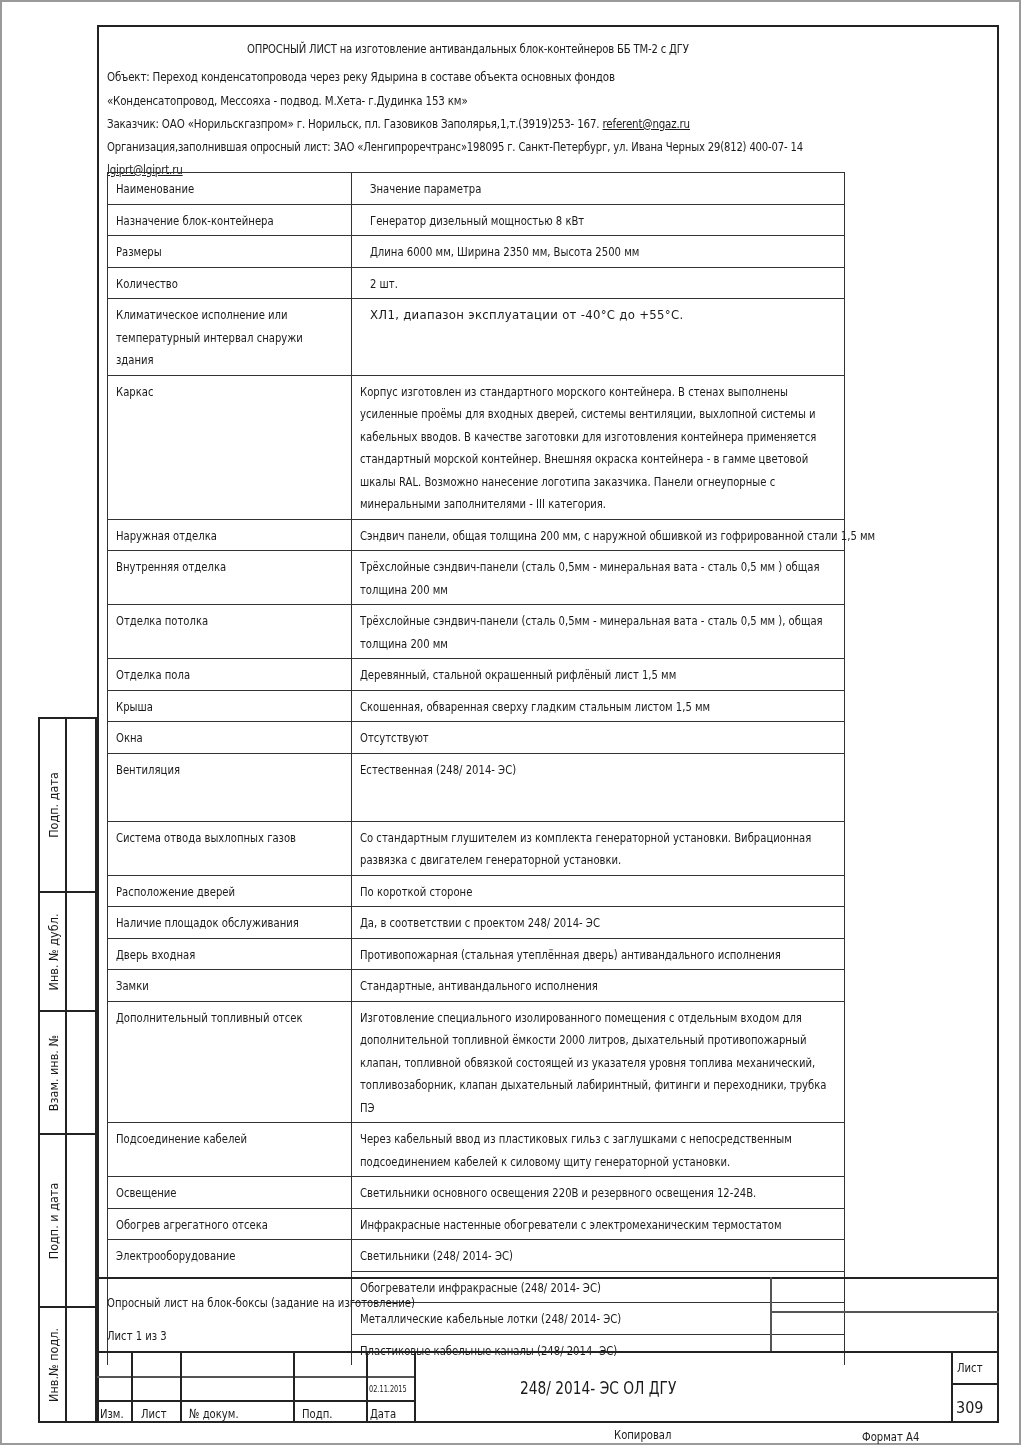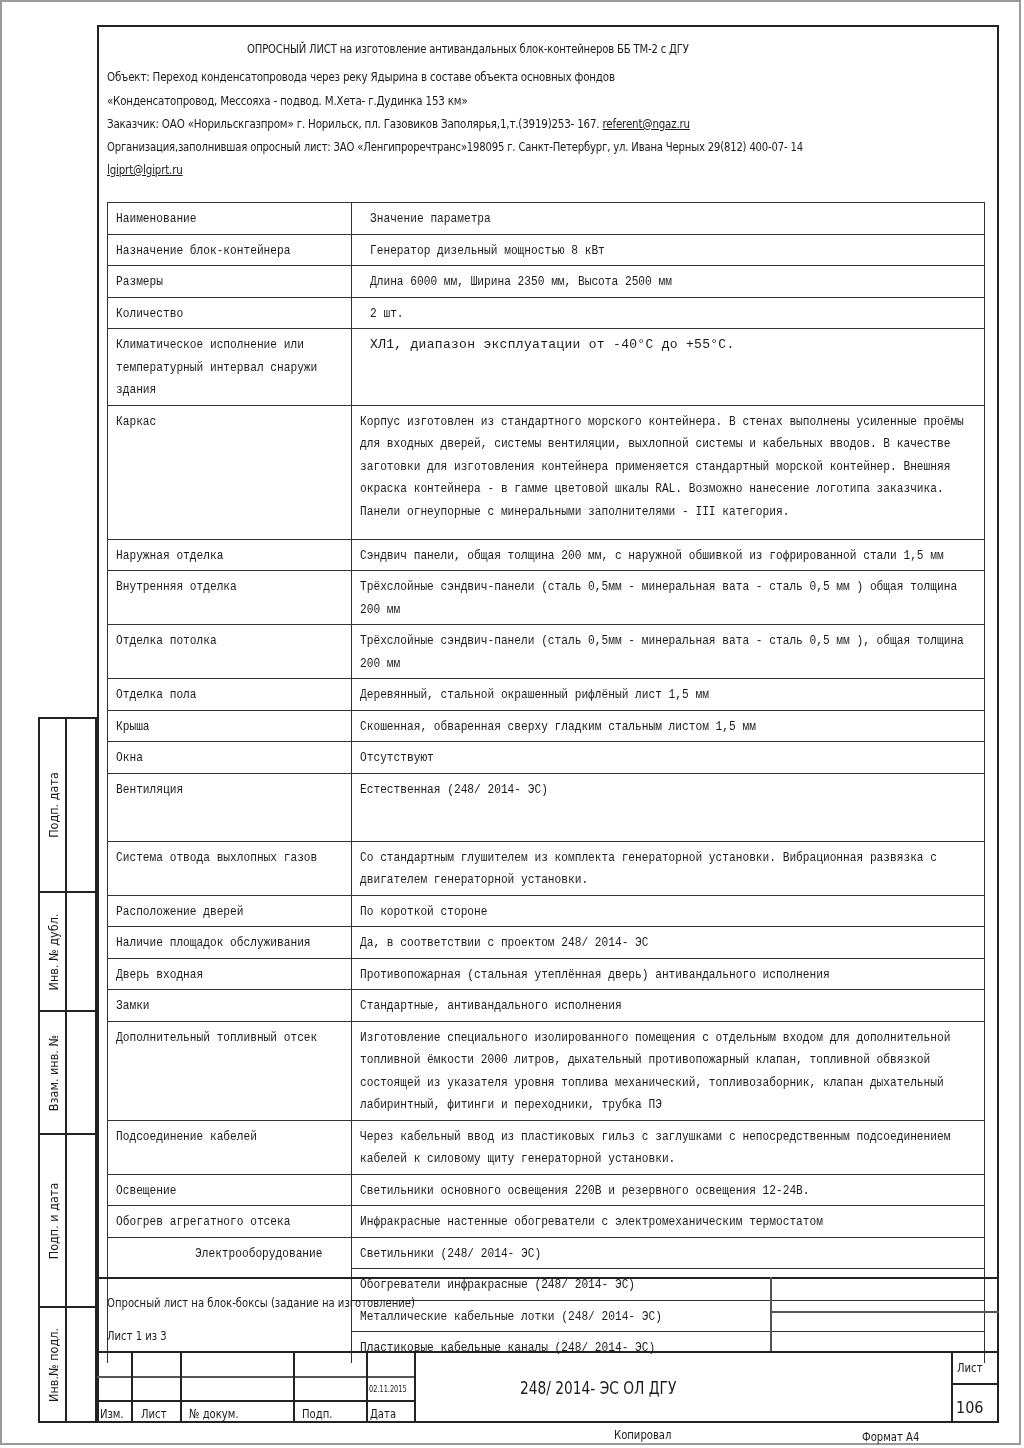--- a/index.html
+++ b/index.html
@@ -9,21 +9,21 @@
           border-top: 2px solid #9a9a9a; border-left: 2px solid #9a9a9a; border-right: 2px solid #9a9a9a; border-bottom: 2px solid #9a9a9a; box-sizing: border-box; }
   .frame { position: absolute; left: 97px; top: 25px; width: 902px; height: 1398px;
            border: 2px solid #222; box-sizing: border-box; }
   .txt { position: absolute; white-space: nowrap; font-size: 13px; letter-spacing: -0.2px;
          transform-origin: left top; }
   .hdr-title { left: 247px; top: 41px; font-size: 13px; transform: scaleX(0.86); }
   .hline { left: 107px; font-size: 13px; transform: scaleX(0.88); }
   .link { text-decoration: underline; }
 
   
-  .tbl { position: absolute; left: 107px; top: 202px; width: 878px; border-collapse: collapse; table-layout: fixed; font-family: Liberation Mono, monospace; }
+  .tbl { position: absolute; left: 107px; top: 172px; width: 738px; border-collapse: collapse; table-layout: fixed; }
   .tbl td { border: 1.5px solid #333; vertical-align: top; padding: 5px 8px 3px 8px; font-size: 13px;
             line-height: 22.5px; box-sizing: border-box; }
   .tbl td.c1 { width: 244px; }
   .tbl td span.sq { display: inline-block; transform: scaleX(0.86); transform-origin: left top; white-space: nowrap; }
   .tbl td .wrap { display: block; width: 116%; transform: scaleX(0.86); transform-origin: left top; }
   .tbl td.pad20 { padding-left: 18px; }
 
   
   .stamp { position: absolute; left: 38px; width: 59px; border: 2px solid #222; box-sizing: border-box; }
   .stamp .lab { position: absolute; left: 0; top: 0; bottom: 0; width: 25px; border-right: 2px solid #222; }
@@ -146,21 +146,21 @@
   </tr>
   <tr style="height:29px">
     <td class="c1"><span class="sq">Освещение</span></td>
     <td><span class="sq">Светильники основного освещения 220В и резервного освещения 12-24В.</span></td>
   </tr>
   <tr style="height:29px">
     <td class="c1"><span class="sq">Обогрев агрегатного отсека</span></td>
     <td><span class="sq">Инфракрасные настенные обогреватели с электромеханическим термостатом</span></td>
   </tr>
   <tr style="height:29px">
-    <td class="c1" rowspan="4" style="border-bottom:none;text-align:right;"><span class="sq">Электрооборудование</span></td>
+    <td class="c1" rowspan="4" style="border-bottom:none;"><span class="sq">Электрооборудование</span></td>
     <td><span class="sq">Светильники (248/ 2014- ЭС)</span></td>
   </tr>
   <tr style="height:29px">
     <td><span class="sq">Обогреватели инфракрасные (248/ 2014- ЭС)</span></td>
   </tr>
   <tr style="height:29px">
     <td><span class="sq">Металлические кабельные лотки (248/ 2014- ЭС)</span></td>
   </tr>
   <tr style="height:26px">
     <td style="border-bottom:none;"><span class="sq">Пластиковые кабельные каналы (248/ 2014- ЭС)</span></td>
@@ -211,15 +211,15 @@
 <div class="tb-txt" style="left:107px; top:1295px; transform:scaleX(0.86);">Опросный лист на блок-боксы (задание на изготовление)</div>
 <div class="tb-txt" style="left:107px; top:1328px; transform:scaleX(0.86);">Лист 1 из 3</div>
 <div class="tb-txt" style="left:369px; top:1384px; font-size:8.5px; transform:scaleX(0.86);">02.11.2015</div>
 <div class="tb-txt" style="left:100px; top:1406px; transform:scaleX(0.86);">Изм.</div>
 <div class="tb-txt" style="left:141px; top:1406px; transform:scaleX(0.86);">Лист</div>
 <div class="tb-txt" style="left:189px; top:1406px; transform:scaleX(0.86);">№ докум.</div>
 <div class="tb-txt" style="left:302px; top:1406px; transform:scaleX(0.86);">Подп.</div>
 <div class="tb-txt" style="left:370px; top:1406px; transform:scaleX(0.86);">Дата</div>
 <div class="tb-txt" style="left:520px; top:1378px; font-size:17px; transform:scaleX(0.9);">248/ 2014- ЭС ОЛ ДГУ</div>
 <div class="tb-txt" style="left:957px; top:1360px; transform:scaleX(0.86);">Лист</div>
-<div class="tb-txt" style="left:956px; top:1398px; font-size:16px;">106</div>
+<div class="tb-txt" style="left:956px; top:1398px; font-size:16px;">309</div>
 <div class="tb-txt" style="left:614px; top:1427px; transform:scaleX(0.86);">Копировал</div>
 <div class="tb-txt" style="left:862px; top:1429px; transform:scaleX(0.86);">Формат А4</div>
 
 </body></html>

